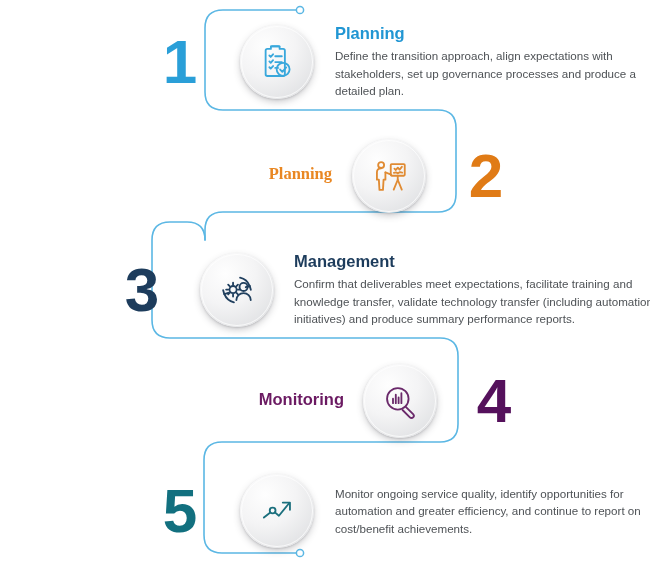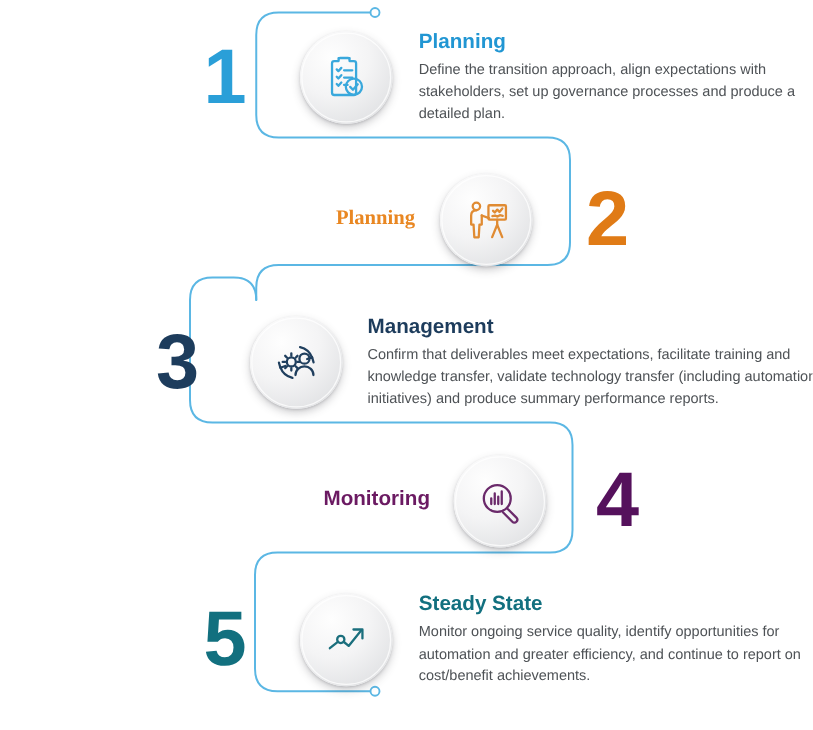--- a/index.html
+++ b/index.html
@@ -186,18 +186,17 @@
       <svg width="42" height="42" viewBox="0 0 48 48">
         <g fill="none" stroke="#1b6f7d" stroke-width="2.1" stroke-linecap="round" stroke-linejoin="round">
           <path d="M9 31.5l7-5.6"></path>
           <circle cx="19" cy="23.5" r="3.3"></circle>
           <path d="M21.6 25.6l4.6 3.8 11.4-14"></path>
           <path d="M30.6 14.4h8.2v8.2"></path>
         </g>
       </svg>
     </div>
     <div class="txt">
-      <p class="title">Steady State</p>
       <p class="body">Monitor ongoing service quality, identify opportunities for automation and greater efficiency, and continue to report on cost/benefit achievements.</p>
     </div>
   </div>
 
 </div>
 
 </body></html>

